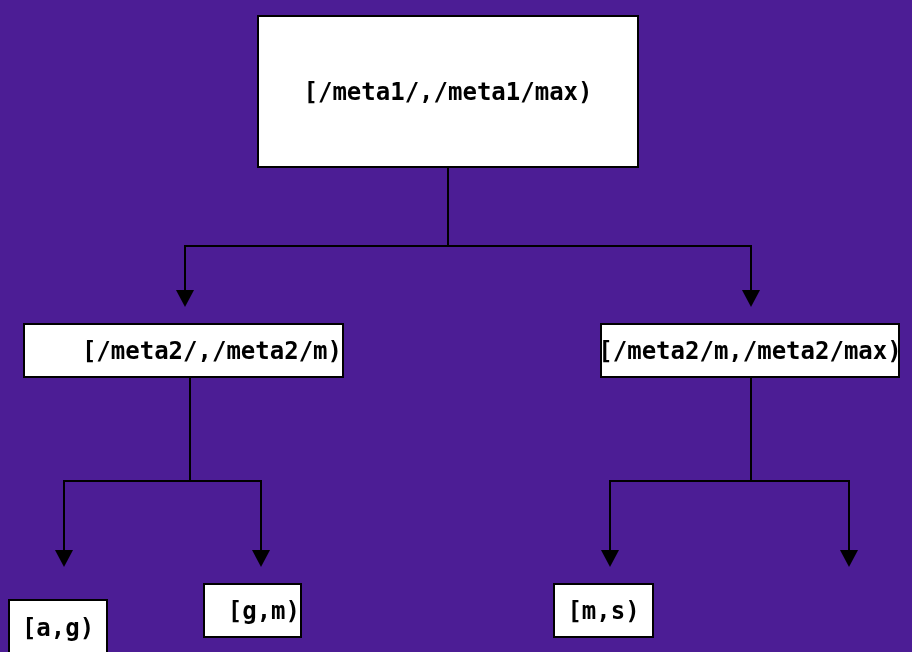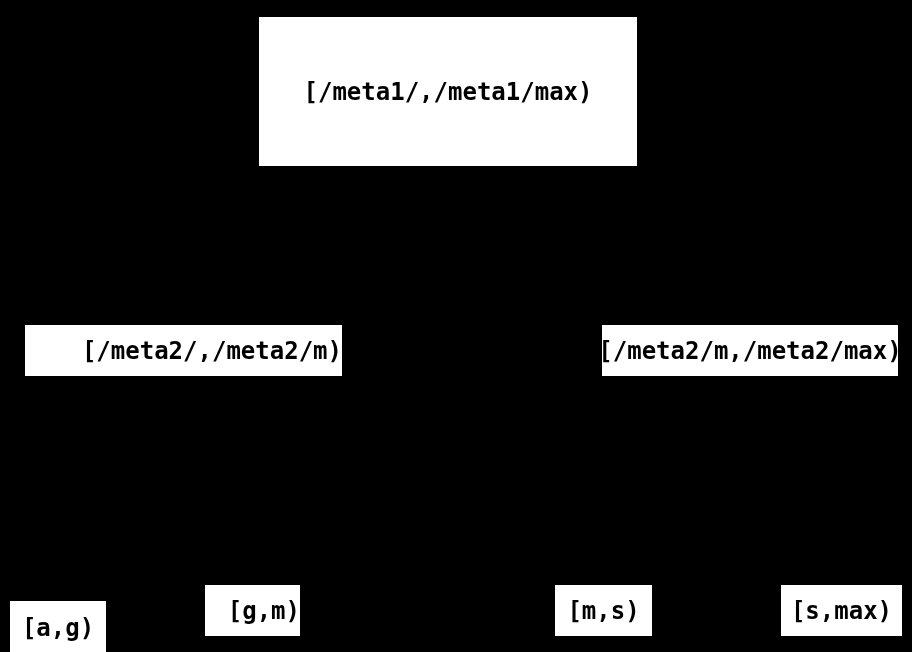--- a/index.html
+++ b/index.html
@@ -4,21 +4,21 @@
 <style>
   html, body {
     margin: 0;
     padding: 0;
     background: #ffffff;
   }
   .canvas {
     position: relative;
     width: 912px;
     height: 652px;
-    background: #000000;
+    background: #4c1d95;
     font-family: "DejaVu Sans Mono", "Liberation Mono", monospace;
     overflow: hidden;
   }
   .edges-svg {
     position: absolute;
     left: 0;
     top: 0;
     width: 912px;
     height: 652px;
   }
@@ -103,17 +103,14 @@
   </div>
 
   <div class="node node-leaf-gm">
     <span>[g,m)</span>
   </div>
 
   <div class="node node-leaf-ms">
     <span>[m,s)</span>
   </div>
 
-  <div class="node node-leaf-smax">
-    <span>[s,max)</span>
-  </div>
 
 </div>
 
 </body></html>

